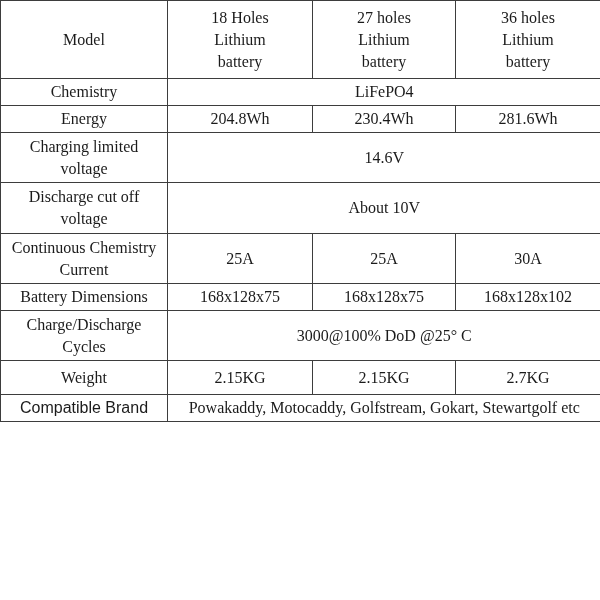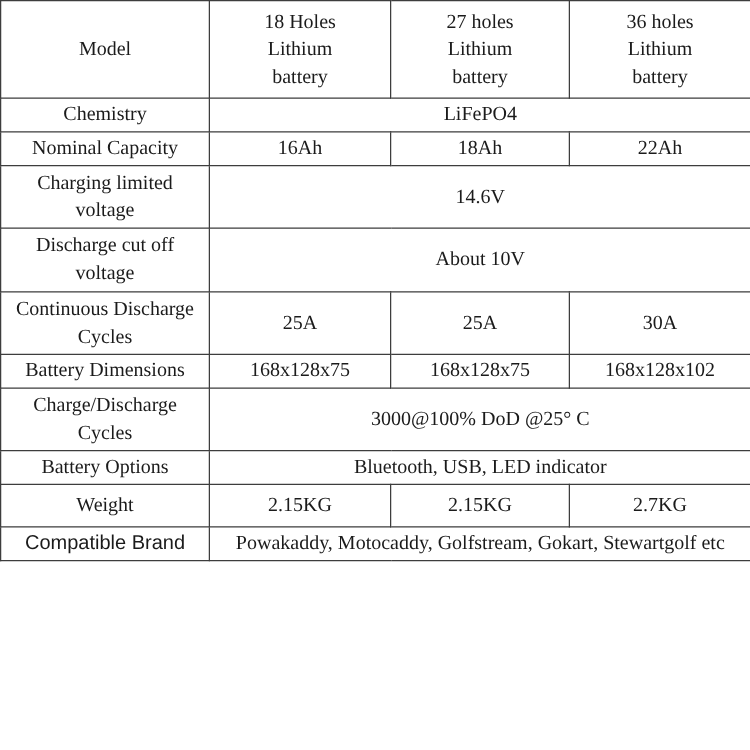--- a/index.html
+++ b/index.html
@@ -86,52 +86,48 @@
 Lithium
 battery</th>
       </tr>
     </thead>
     <tbody>
       <tr class="h35">
         <td>Chemistry</td>
         <td colspan="3">LiFePO4</td>
       </tr>
       <tr class="h35">
-        <td>Nominal Capacity</td>
-        <td>16Ah</td>
-        <td>18Ah</td>
-        <td>22Ah</td>
+        <td>Energy</td>
+        <td>204.8Wh</td>
+        <td>230.4Wh</td>
+        <td>281.6Wh</td>
       </tr>
       <tr class="h50">
         <td>Charging limited voltage</td>
         <td colspan="3">14.6V</td>
       </tr>
       <tr class="h51">
         <td>Discharge cut off voltage</td>
         <td colspan="3">About 10V</td>
       </tr>
       <tr class="h50">
-        <td>Continuous Discharge Cycles</td>
+        <td>Continuous Chemistry Current</td>
         <td>25A</td>
         <td>25A</td>
         <td>30A</td>
       </tr>
       <tr class="h35">
         <td>Battery Dimensions</td>
         <td>168x128x75</td>
         <td>168x128x75</td>
         <td>168x128x102</td>
       </tr>
       <tr class="h50">
         <td>Charge/Discharge Cycles</td>
         <td colspan="3">3000@100% DoD @25° C</td>
-      </tr>
-      <tr class="h35">
-        <td>Battery Options</td>
-        <td colspan="3">Bluetooth, USB, LED indicator</td>
       </tr>
       <tr class="h34">
         <td>Weight</td>
         <td>2.15KG</td>
         <td>2.15KG</td>
         <td>2.7KG</td>
       </tr>
       <tr class="h28">
         <td class="label-sans">Compatible Brand</td>
         <td colspan="3">Powakaddy, Motocaddy, Golfstream, Gokart, Stewartgolf etc</td>

